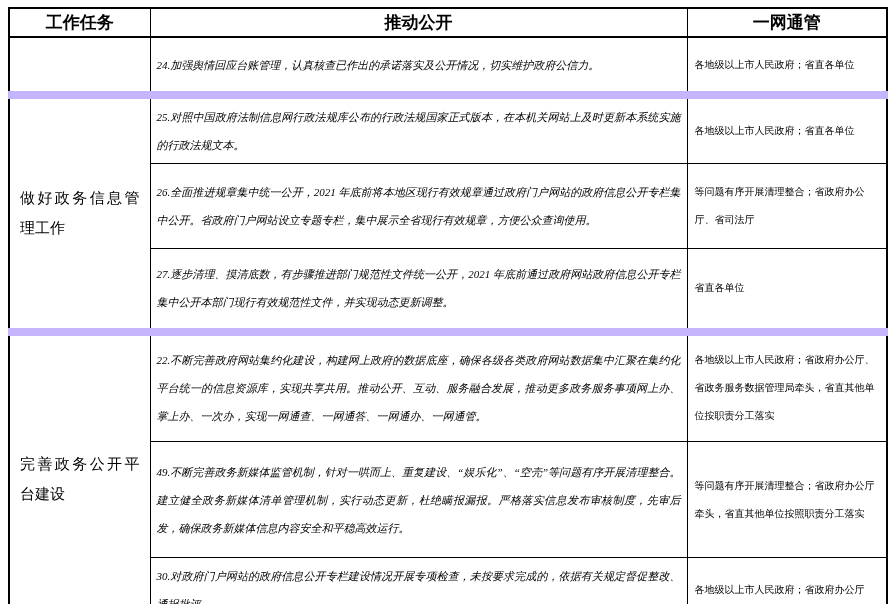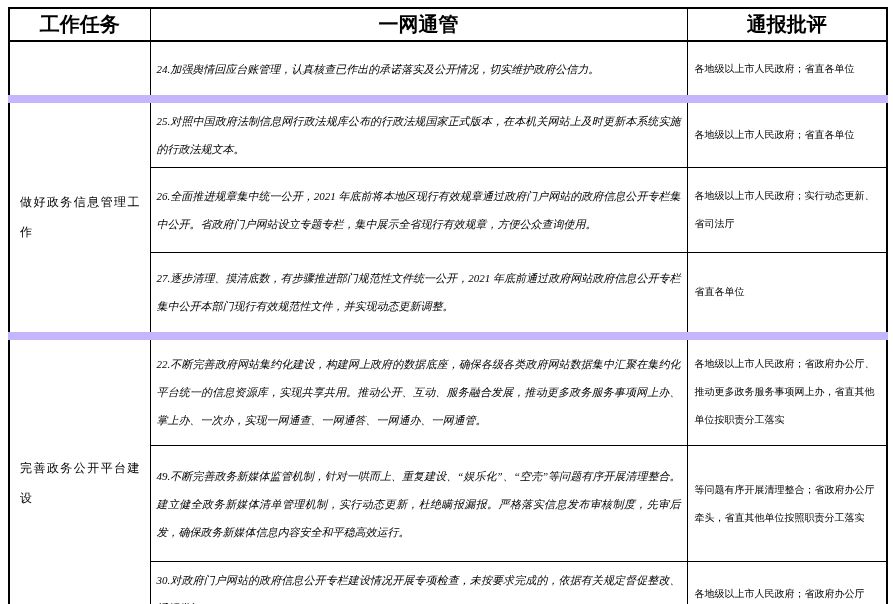--- a/index.html
+++ b/index.html
@@ -31,29 +31,29 @@
   col.c2 { width: 537px; }
   col.c3 { width: 200px; }
 
   th, td {
     border: 1px solid #000000;
     overflow: hidden;
     vertical-align: middle;
     box-sizing: border-box;
   }
   thead th {
-    font-size: 20px;
+    font-size: 17px;
     font-weight: bold;
     border-bottom: 2px solid #000000;
     padding: 2px 15px;
   }
   tr.group-start td { border-top: 8px solid #c4b5fd; }
 
   td.task {
-    font-size: 12px;
+    font-size: 15px;
     line-height: 30px;
     padding: 0 10px;
     text-align: justify;
     text-justify: inter-character;
     vertical-align: middle;
   }
   td.req {
     font-size: 11px;
     line-height: 28px;
     padding: 4px 6px;
@@ -85,49 +85,49 @@
 <div class="page">
   <table class="doc-table">
     <colgroup>
       <col class="c1">
       <col class="c2">
       <col class="c3">
     </colgroup>
     <thead>
       <tr class="h-head">
         <th>工作任务</th>
+        <th>推动公开</th>
         <th>一网通管</th>
-        <th>通报批评</th>
       </tr>
     </thead>
     <tbody>
       <tr class="h-24">
         <td class="task"></td>
         <td class="req">24.加强舆情回应台账管理，认真核查已作出的承诺落实及公开情况，切实维护政府公信力。</td>
         <td class="unit">各地级以上市人民政府；省直各单位</td>
       </tr>
 
       <tr class="h-25 group-start">
         <td class="task" rowspan="3">做好政务信息管理工作</td>
         <td class="req">25.对照中国政府法制信息网行政法规库公布的行政法规国家正式版本，在本机关网站上及时更新本系统实施的行政法规文本。</td>
         <td class="unit">各地级以上市人民政府；省直各单位</td>
       </tr>
       <tr class="h-26">
         <td class="req">26.全面推进规章集中统一公开，2021 年底前将本地区现行有效规章通过政府门户网站的政府信息公开专栏集中公开。省政府门户网站设立专题专栏，集中展示全省现行有效规章，方便公众查询使用。</td>
-        <td class="unit">各地级以上市人民政府；实行动态更新、省司法厅</td>
+        <td class="unit">等问题有序开展清理整合；省政府办公厅、省司法厅</td>
       </tr>
       <tr class="h-27">
         <td class="req">27.逐步清理、摸清底数，有步骤推进部门规范性文件统一公开，2021 年底前通过政府网站政府信息公开专栏集中公开本部门现行有效规范性文件，并实现动态更新调整。</td>
         <td class="unit">省直各单位</td>
       </tr>
 
       <tr class="h-28 group-start">
         <td class="task" rowspan="3">完善政务公开平台建设</td>
         <td class="req">22.不断完善政府网站集约化建设，构建网上政府的数据底座，确保各级各类政府网站数据集中汇聚在集约化平台统一的信息资源库，实现共享共用。推动公开、互动、服务融合发展，推动更多政务服务事项网上办、掌上办、一次办，实现一网通查、一网通答、一网通办、一网通管。</td>
-        <td class="unit">各地级以上市人民政府；省政府办公厅、推动更多政务服务事项网上办，省直其他单位按职责分工落实</td>
+        <td class="unit">各地级以上市人民政府；省政府办公厅、省政务服务数据管理局牵头，省直其他单位按职责分工落实</td>
       </tr>
       <tr class="h-29">
         <td class="req">49.不断完善政务新媒体监管机制，针对一哄而上、重复建设、“娱乐化”、“空壳”等问题有序开展清理整合。建立健全政务新媒体清单管理机制，实行动态更新，杜绝瞒报漏报。严格落实信息发布审核制度，先审后发，确保政务新媒体信息内容安全和平稳高效运行。</td>
         <td class="unit">等问题有序开展清理整合；省政府办公厅牵头，省直其他单位按照职责分工落实</td>
       </tr>
       <tr class="h-30">
         <td class="req">30.对政府门户网站的政府信息公开专栏建设情况开展专项检查，未按要求完成的，依据有关规定督促整改、通报批评。</td>
         <td class="unit">各地级以上市人民政府；省政府办公厅</td>
       </tr>
     </tbody>

